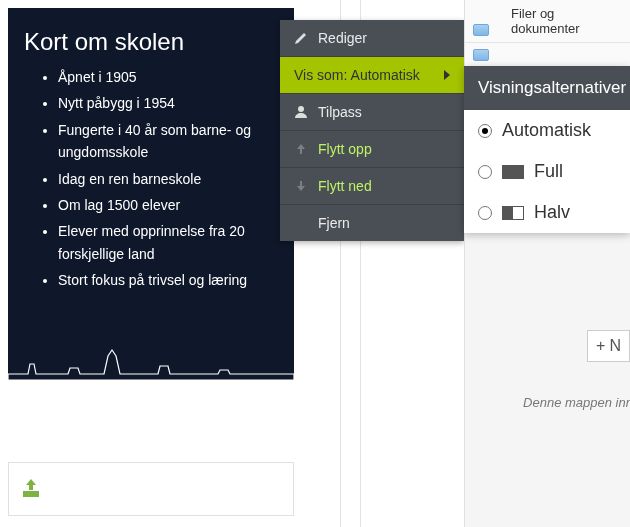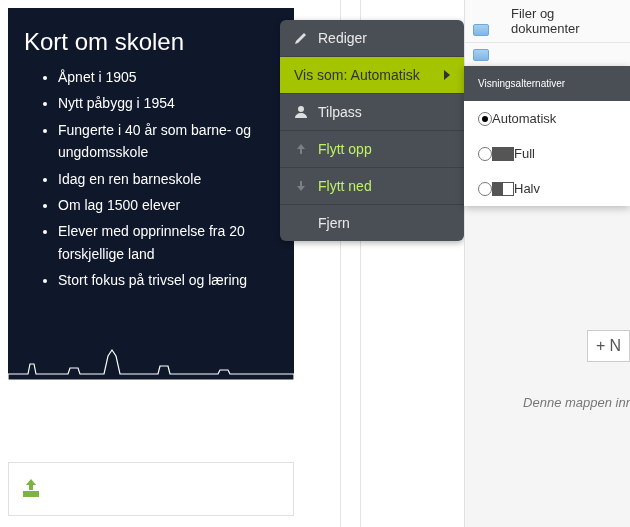--- a/index.html
+++ b/index.html
@@ -56,21 +56,20 @@
   .drop-bar a { color: #1b6ec2; text-decoration: underline; }
 
   .ctx-menu {
     position: absolute;
     left: 280px; top: 20px;
     width: 184px;
     background: #4a4f55;
     color: #eaeaea;
     font-size: 14px;
     box-shadow: 0 2px 6px rgba(0,0,0,0.3);
-    border-radius: 6px;
   }
   .ctx-item {
     display: flex; align-items: center;
     padding: 10px 14px;
     border-bottom: 1px solid #3d4146;
     cursor: pointer;
     gap: 10px;
   }
   .ctx-item:last-child { border-bottom: none; }
   .ctx-item.active {
@@ -116,27 +115,28 @@
   .opts-panel {
     position: absolute;
     left: 464px; top: 66px;
     width: 166px;
     background: #fff;
     box-shadow: 0 2px 8px rgba(0,0,0,0.25);
   }
   .opts-header {
     background: #4a4f55;
     color: #fff;
-    font-size: 10px;
+    font-size: 17px;
     padding: 12px 14px;
   }
   .opt-row {
     display: flex; align-items: center;
     padding: 10px 14px;
-    font-size: 13px;
+    gap: 10px;
+    font-size: 18px;
     cursor: pointer;
   }
   .radio {
     width: 14px; height: 14px; border-radius: 50%;
     border: 1px solid #777; flex: none; position: relative;
   }
   .radio.checked::after {
     content: ""; position: absolute; left: 3px; top: 3px;
     width: 6px; height: 6px; background: #000; border-radius: 50%;
   }

